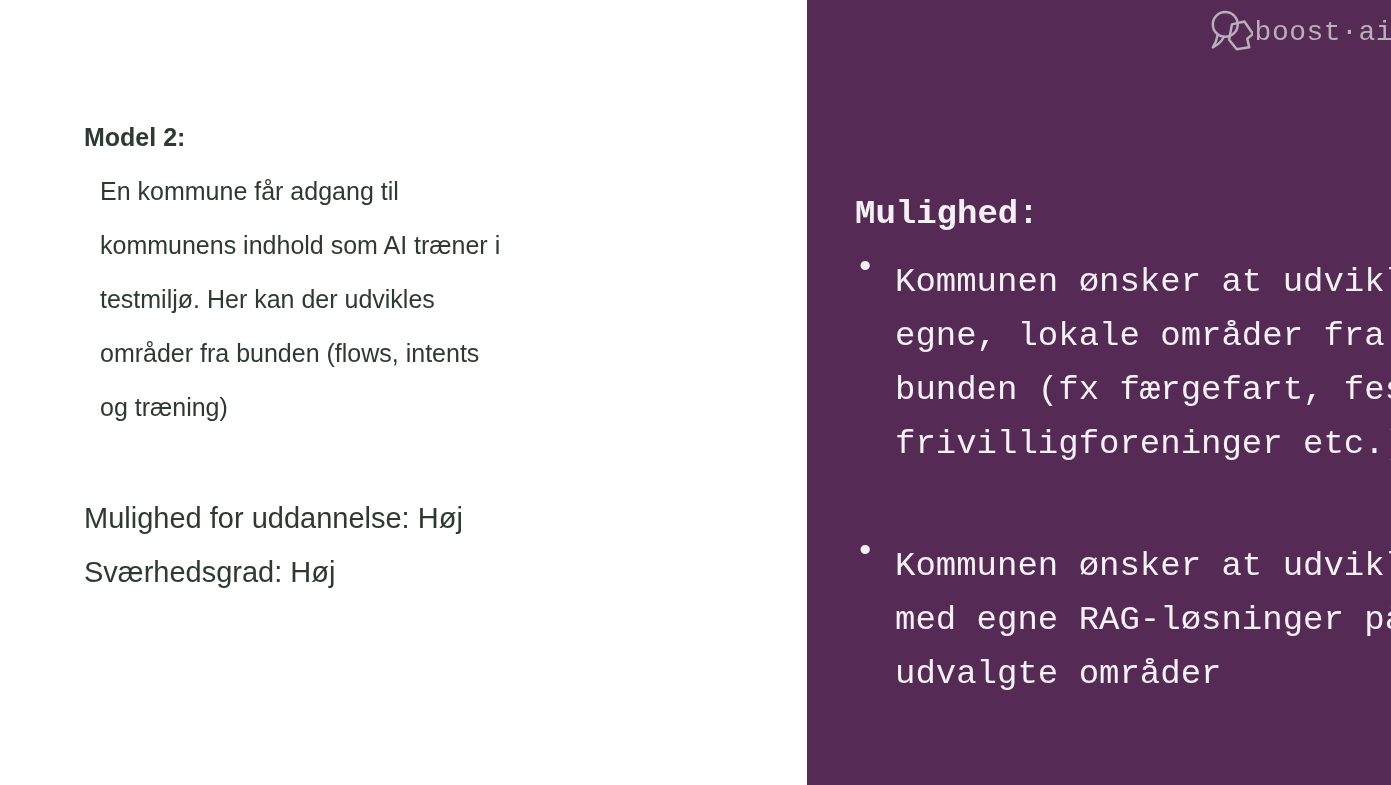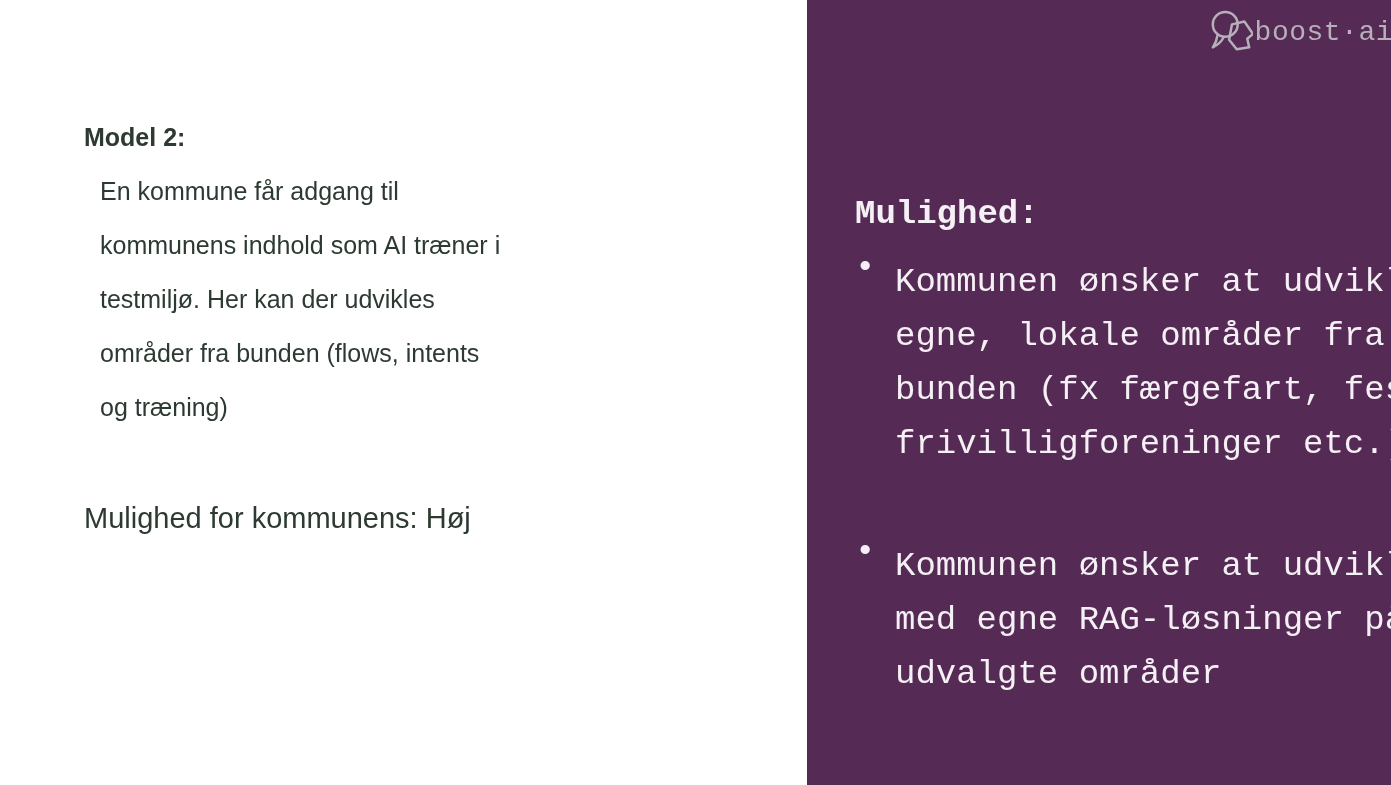--- a/index.html
+++ b/index.html
@@ -72,21 +72,22 @@
   <div class="left-panel">
     <div class="model-block">
       <div class="model-title">Model 2:</div>
       <div class="model-desc">En kommune får adgang til
 kommunens indhold som AI træner i
 testmiljø. Her kan der udvikles
 områder fra bunden (flows, intents
 og træning)</div>
     </div>
     <div class="stats-block">
-      <div class="stat-line">Mulighed for kommunens: Høj</div>
+      <div class="stat-line">Mulighed for uddannelse: Høj</div>
+      <div class="stat-line">Sværhedsgrad: Høj</div>
     </div>
   </div>
 
   <div class="right-panel">
 
     <div class="logo">
       <svg class="logo-icon" width="44" height="50" viewBox="0 0 46 50" fill="none" stroke="currentColor" stroke-width="2.6" stroke-linejoin="round" stroke-linecap="round">
         <circle cx="17" cy="16" r="13"></circle>
         <path d="M9,27 Q8,34 4,40 Q12,36 15,30"></path>
         <path d="M24,16 L37,13 L46,26 L40,31 L42,40 L29,42 L21,32 Z"></path>

